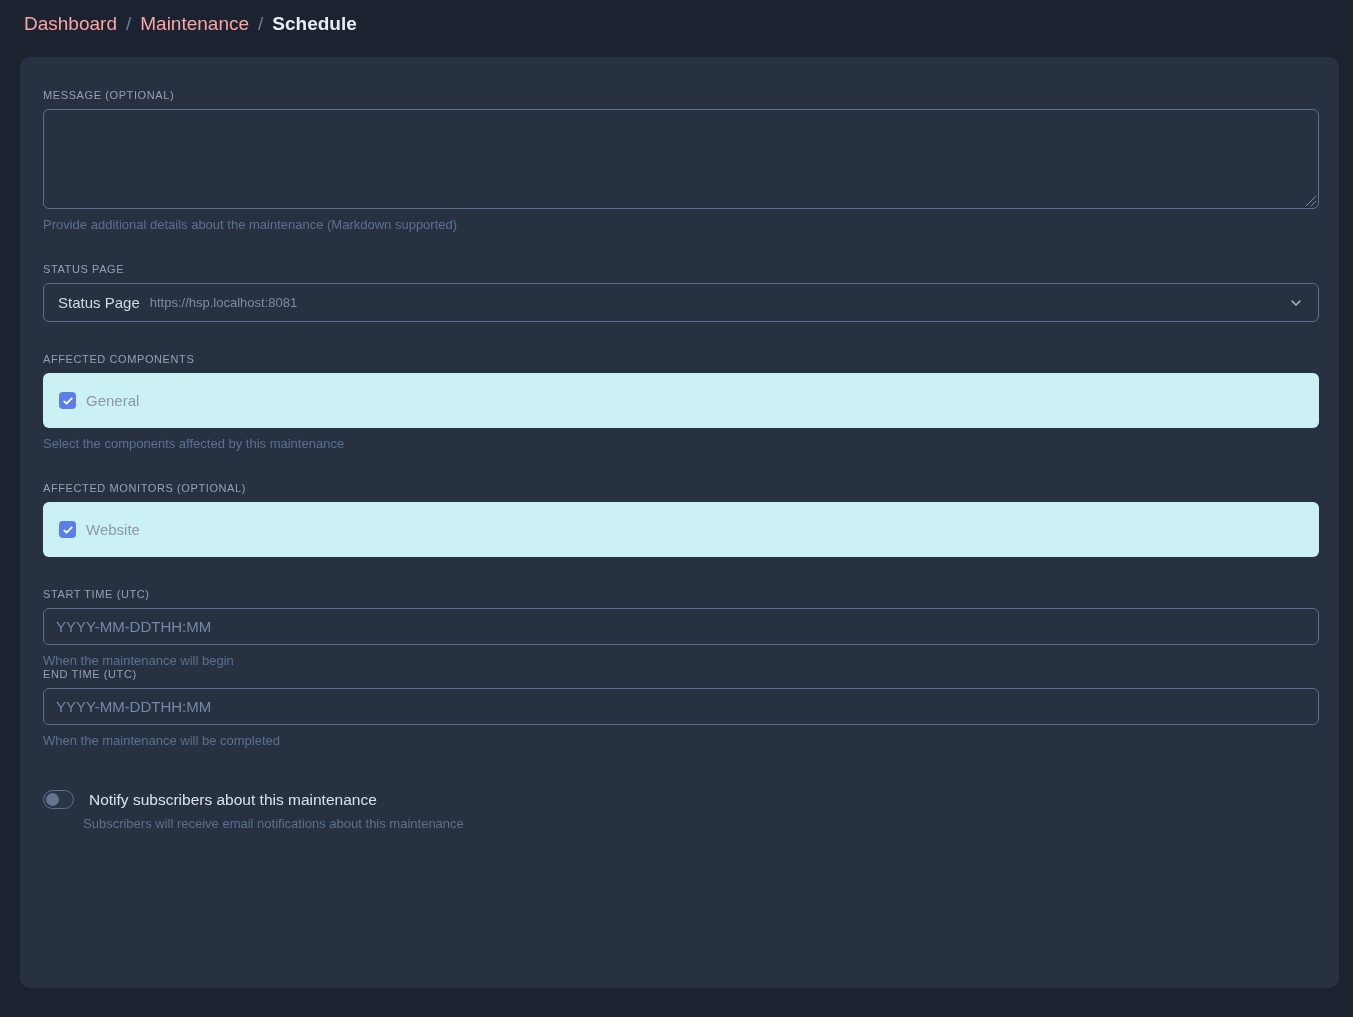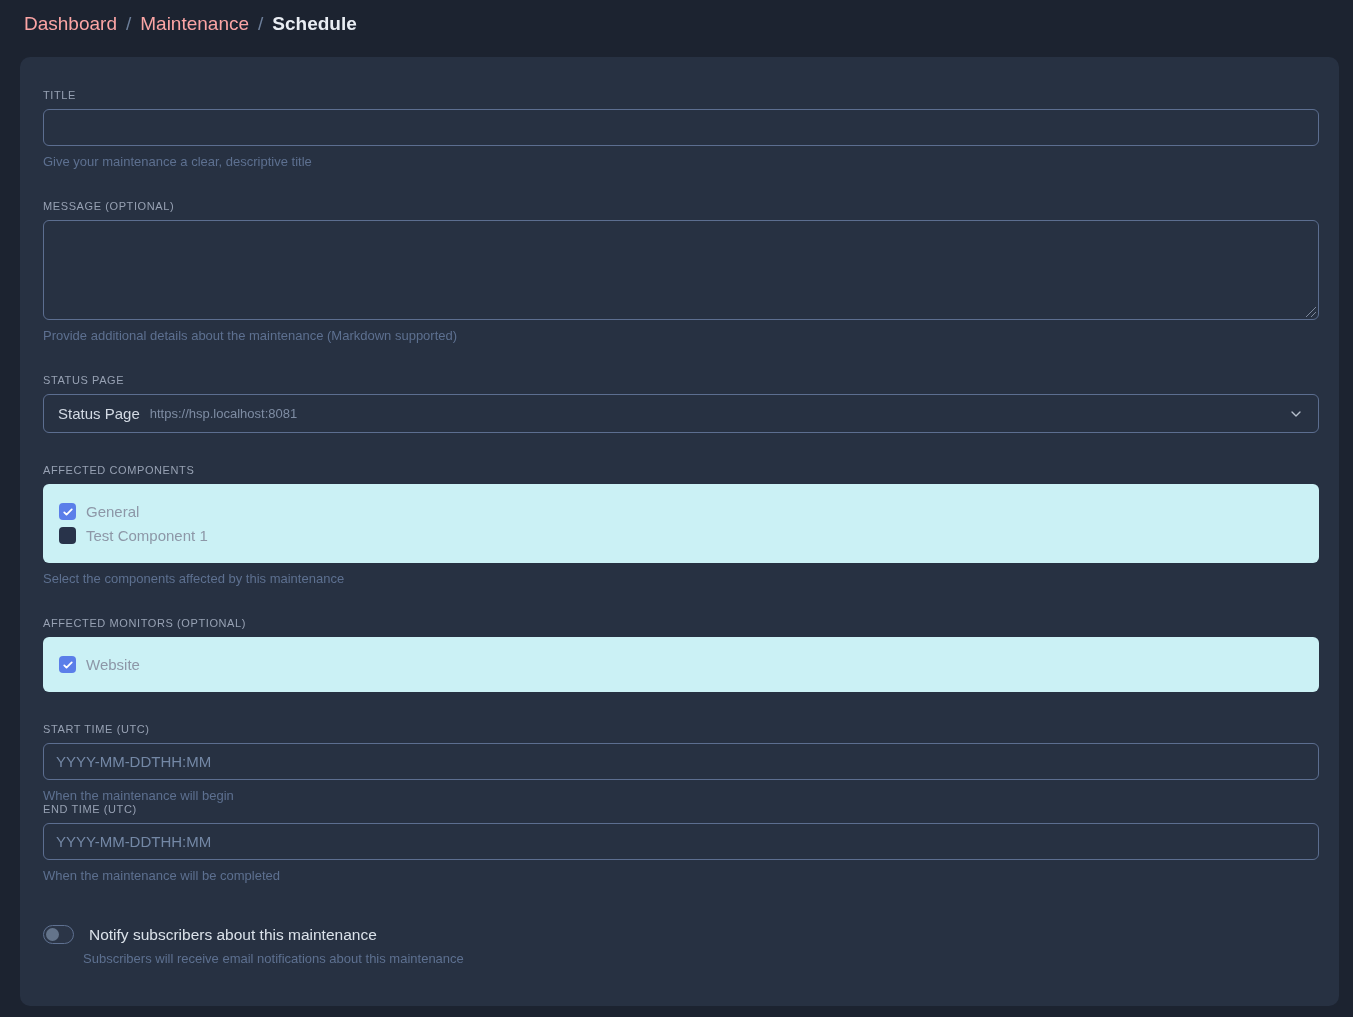--- a/index.html
+++ b/index.html
@@ -75,21 +75,21 @@
     cursor: pointer;
   }
   .sel-name { font-size: 15px; color: #d3dae4; }
   .sel-url  { font-size: 13px; color: #7e8ca3; }
   .chevron  { margin-left: auto; display: flex; align-items: center; }
 
   .chk-box {
     background: #cbf1f5;
     border-radius: 6px;
     padding: 19px 16px;
-    display: flex; flex-direction: column; gap: 7px;
+    display: flex; flex-direction: column; gap: 17px;
   }
   .chk-row { display: flex; align-items: center; gap: 10px; cursor: pointer; }
   .chk {
     width: 17px; height: 17px; flex: none;
     border-radius: 4px;
     background: #28334a;
     display: inline-flex; align-items: center; justify-content: center;
   }
   .chk.checked { background: #5b7ee9; }
   .chk-label { font-size: 15px; color: #8d97a7; }
@@ -140,25 +140,20 @@
     <span class="bc-link">Dashboard</span>
     <span class="bc-sep">/</span>
     <span class="bc-link">Maintenance</span>
     <span class="bc-sep">/</span>
     <span class="bc-current">Schedule</span>
   </nav>
 </header>
 
 <main class="card">
 
-  <section class="group">
-    <label class="lbl">TITLE</label>
-    <input class="input" type="text" value="" style="">
-    <p class="helper">Give your maintenance a clear, descriptive title</p>
-  </section>
 
   <section class="group">
     <label class="lbl">MESSAGE (OPTIONAL)</label>
     <div class="ta-wrap">
       <textarea class="input" style=""></textarea>
       <span class="resize-handle"></span>
     </div>
     <p class="helper">Provide additional details about the maintenance (Markdown supported)</p>
   </section>
 
@@ -178,24 +173,20 @@
   <section class="group">
     <label class="lbl">AFFECTED COMPONENTS</label>
     <div class="chk-box">
         <label class="chk-row">
           <span class="chk checked">
             <svg width="12" height="12" viewBox="0 0 16 16" fill="none" stroke="#ffffff" stroke-width="2.4" stroke-linecap="round" stroke-linejoin="round">
               <path d="M3 8.5l3 3 7-7"></path>
             </svg>
           </span>
           <span class="chk-label">General</span>
-        </label>
-        <label class="chk-row">
-          <span class="chk"></span>
-          <span class="chk-label">Test Component 1</span>
         </label>
       </div>
     <p class="helper">Select the components affected by this maintenance</p>
   </section>
 
   <section class="group">
     <label class="lbl">AFFECTED MONITORS (OPTIONAL)</label>
     <div class="chk-box">
         <label class="chk-row">
           <span class="chk checked">

